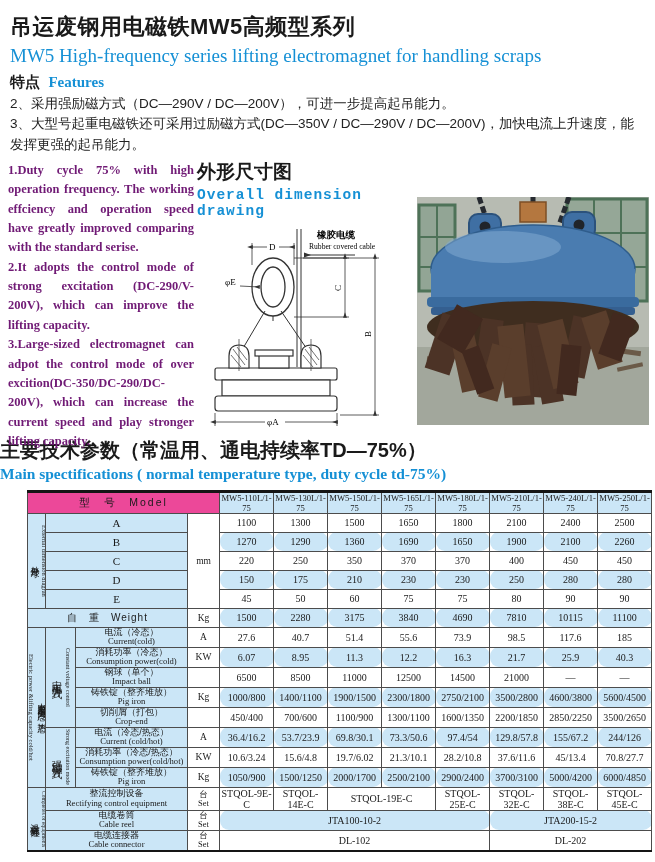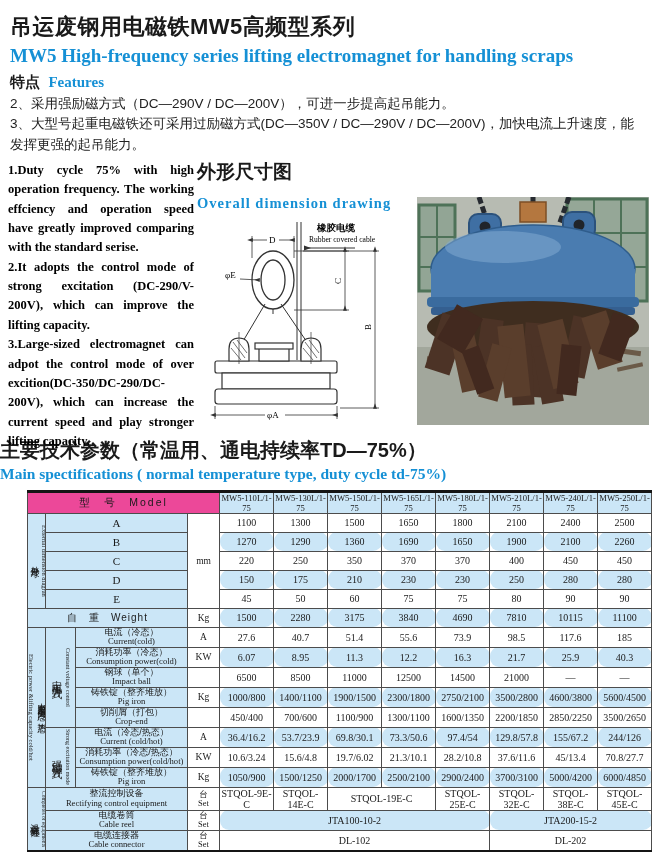--- a/index.html
+++ b/index.html
@@ -1,32 +1,32 @@
 <!DOCTYPE html>
 <html><head>
 <meta charset="utf-8">
 <style>
   html,body{margin:0;padding:0;background:#fff;}
   body{width:655px;height:862px;overflow:hidden;font-family:"Liberation Sans",sans-serif;color:#1a1a1a;position:relative;}
   .pad{padding:8px 15px 0 8px;}
   
   .t-cn{font-size:22px;font-weight:bold;letter-spacing:.5px;margin:4px 0 0 2px;}
-  .t-en{font-size:19px;font-weight:bold;color:#1590d5;font-family:"Liberation Serif",serif;margin:3px 0 0 2px;}
+  .t-en{font-size:19px;font-weight:normal;color:#1590d5;font-family:"Liberation Serif",serif;margin:3px 0 0 2px;}
   .feat-line{margin:6px 0 2px 2px;}
   .feat-cn{font-size:15px;font-weight:bold;}
   .feat-en{font-size:15px;font-weight:bold;color:#1590d5;font-family:"Liberation Serif",serif;margin-left:4px;}
   .bullets{margin:2px 0 0 2px;}
   .bullets div{font-size:13.5px;line-height:1.5;color:#222;}
   
   .mid{position:relative;height:272px;margin-top:4px;}
-  .encol{position:absolute;left:8px;top:2px;width:186px;font-family:"Liberation Serif",serif;font-weight:bold;color:#000000;font-size:12.5px;line-height:1.55;text-align:justify;}
+  .encol{position:absolute;left:8px;top:2px;width:186px;font-family:"Liberation Serif",serif;font-weight:bold;color:#701a75;font-size:12.5px;line-height:1.55;text-align:justify;}
   .encol p{margin:0;}
   .midcol{position:absolute;left:197px;top:0;width:218px;}
   .d-cn{font-size:19px;font-weight:bold;}
-  .d-en{font-size:14.5px;font-weight:bold;color:#1590d5;font-family:Liberation Serif, serif;letter-spacing:1px;margin-top:10px;}
+  .d-en{font-size:14.5px;font-weight:bold;color:#1590d5;font-family:Liberation Mono, monospace;letter-spacing:1px;margin-top:2px;}
   .drawing{margin-top:6px;}
   .photo{position:absolute;left:417px;top:38px;width:232px;height:228px;}
   
   .specs{margin:6px 0 0 0;}
   .s-cn{font-size:20px;font-weight:bold;}
   .s-en{font-size:15.5px;font-weight:bold;color:#1590d5;font-family:"Liberation Serif",serif;margin-top:1px;}
   
   .tblwrap{margin:7px 0 0 27px;}
   table.spec{border-collapse:collapse;table-layout:fixed;width:624px;border-top:3px solid #151515;border-bottom:2px solid #151515;}
   .spec td,.spec th{border:1px solid #4c4c4c;text-align:center;vertical-align:middle;padding:0;overflow:hidden;font-weight:normal;}

